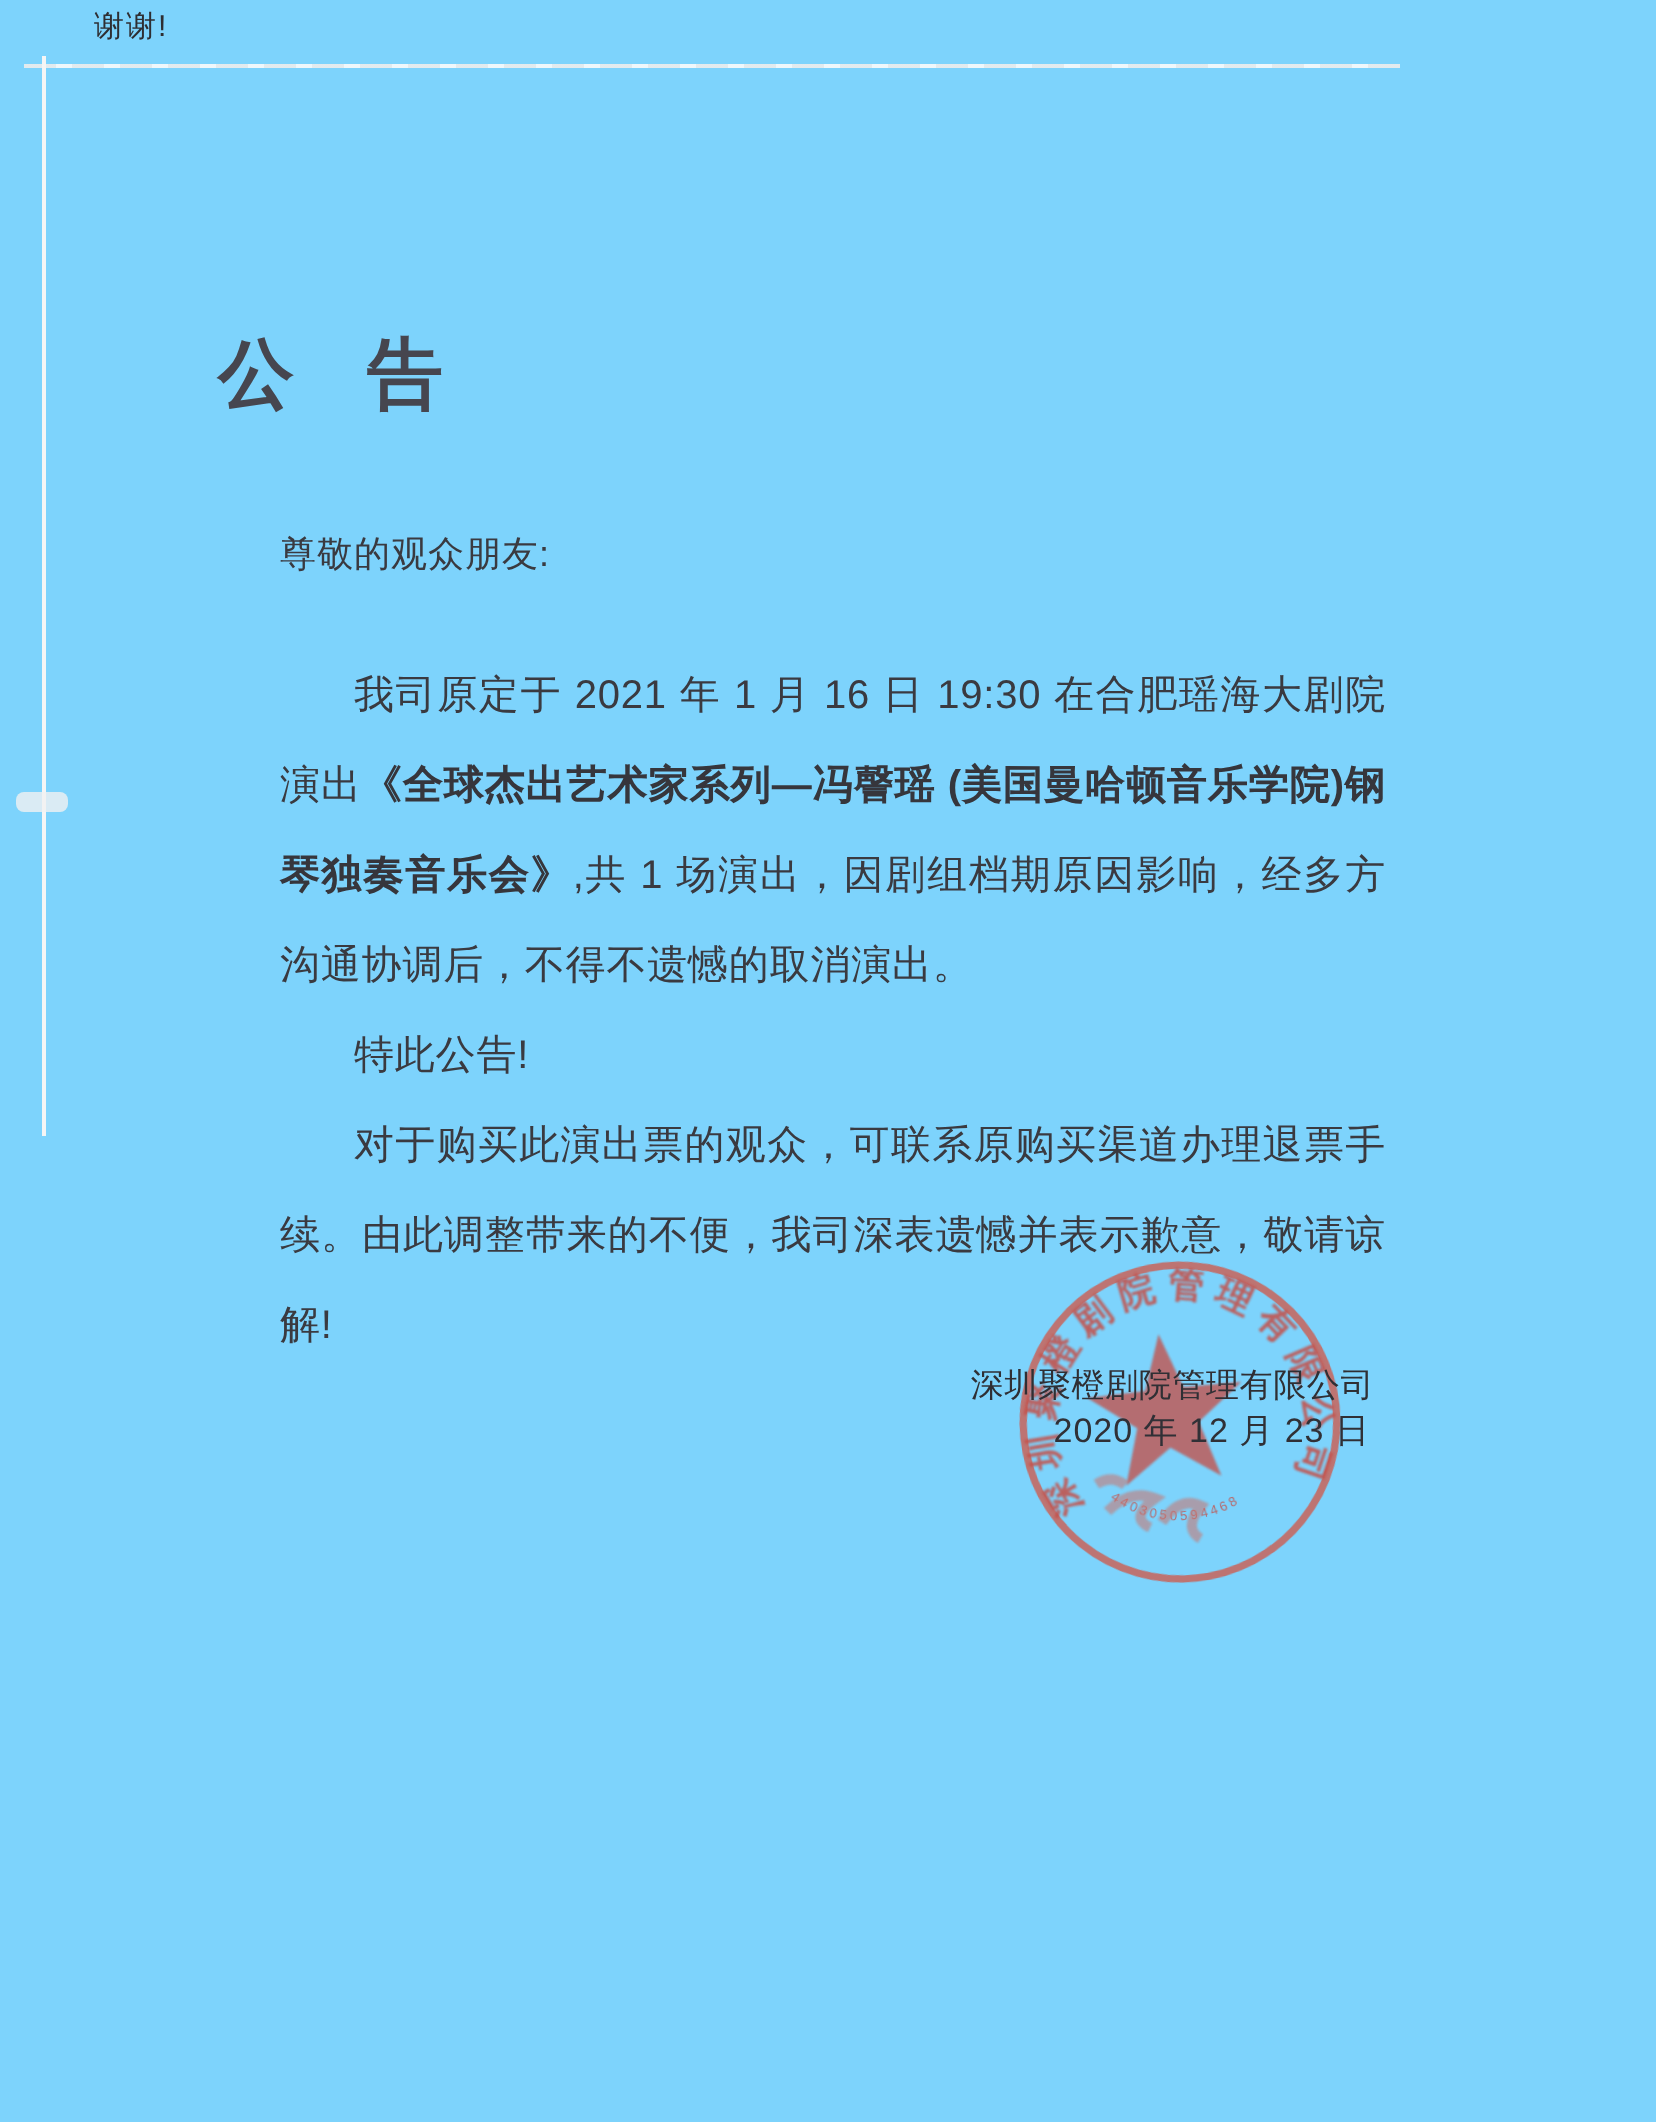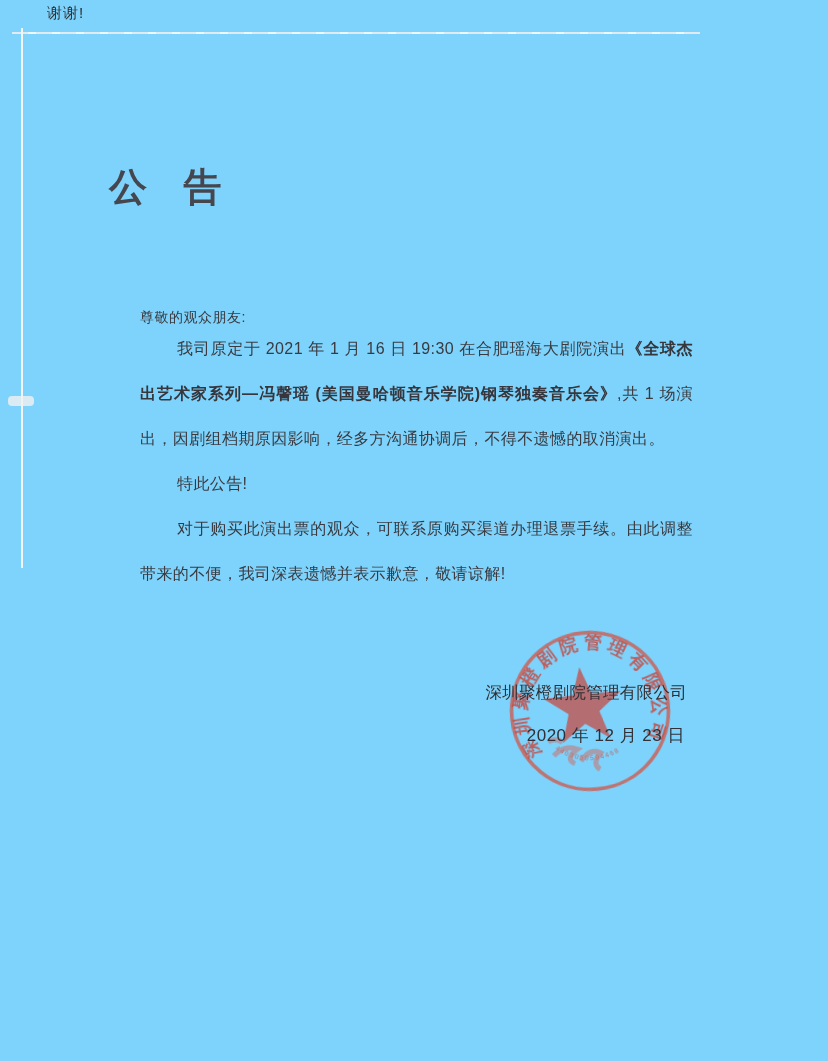--- a/index.html
+++ b/index.html
@@ -62,32 +62,31 @@
     font-weight: 700;
     color: #46464f;
     letter-spacing: 13px;
     margin: 0;
   }
 
   .salutation {
     position: absolute;
     left: 140px;
     top: 265px;
-    font-size: 14px;
+    font-size: 18px;
     color: #3a3a40;
     letter-spacing: 0.5px;
-    margin-top: 44px;
   }
 
   .body-text {
     position: absolute;
     left: 140px;
     top: 326px;
     width: 553px;
-    font-size: 16px;
+    font-size: 20px;
     line-height: 45px;
     color: #3a3a40;
     text-align: justify;
     letter-spacing: 0.4px;
   }
   .body-text p {
     margin: 0;
     text-indent: 37px;
   }
   .bold-seg { font-weight: 700; color: #36363c; }
@@ -99,21 +98,20 @@
     top: 682px;
     text-align: right;
     z-index: 2;
   }
   .signature-company {
     font-size: 16.5px;
     color: #2f2f34;
     letter-spacing: 0.3px;
   }
   .signature-date {
-    margin-top: 20px;
     font-size: 17px;
     color: #303036;
     letter-spacing: 0.5px;
     padding-right: 2px;
   }
 
   
   .seal {
     position: absolute;
     left: 478px;

